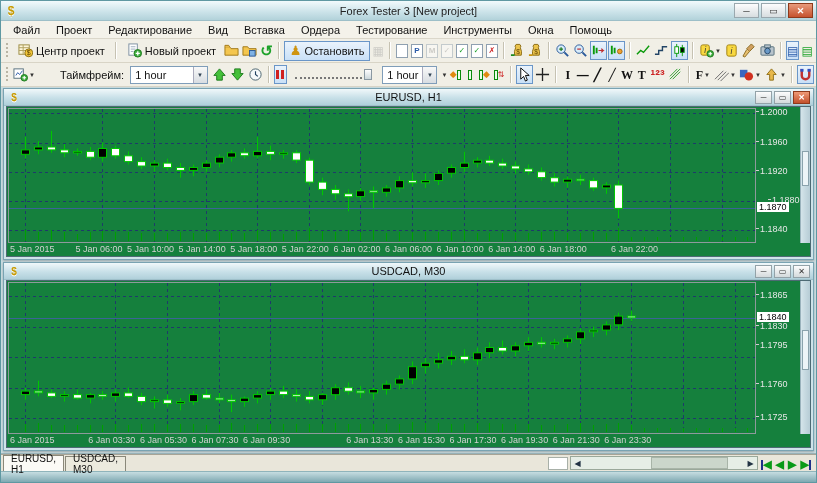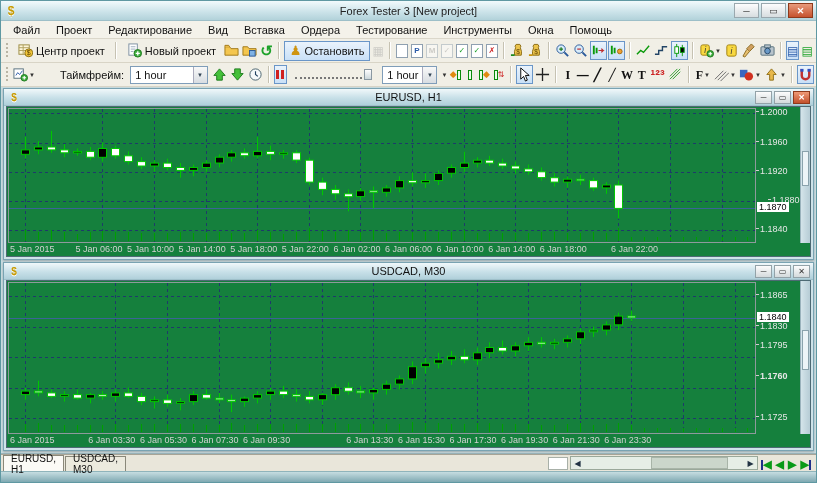--- a/index.html
+++ b/index.html
@@ -815,21 +815,21 @@
                 <line x1="700.5" y1="145" x2="700.5" y2="149" stroke="#00a000" stroke-width="1"></line>
                 <line x1="713.5" y1="145" x2="713.5" y2="149" stroke="#00a000" stroke-width="1"></line>
                 <line x1="726.5" y1="145" x2="726.5" y2="149" stroke="#00a000" stroke-width="1"></line>
                 <line x1="738.5" y1="145" x2="738.5" y2="149" stroke="#00a000" stroke-width="1"></line>
               </svg>
             </div>
           <div class="paxis">
               <span class="ptick" style="top: 9.0814px;">1.1865</span>
               <span class="ptick" style="top: 39.6047px;">1.1830</span>
               <span class="ptick" style="top: 59px;">1.1795</span>
-              <span class="ptick" style="top: 90px; font-weight: bold;">1.1760</span>
+              <span class="ptick" style="top: 98px;">1.1760</span>
               <span class="ptick" style="top: 131.174px;">1.1725</span>
               <span class="pbadge" style="top: 30.5px;">1.1840</span>
             </div>
           <div class="vscroll">
               <div class="vthumb"></div>
             </div>
         </div>
         <div class="taxis">
             <span class="ttick" style="left: 3px;">6 Jan 2015</span>
             <span class="ttick" style="left: 81.3px;">6 Jan 03:30</span>

